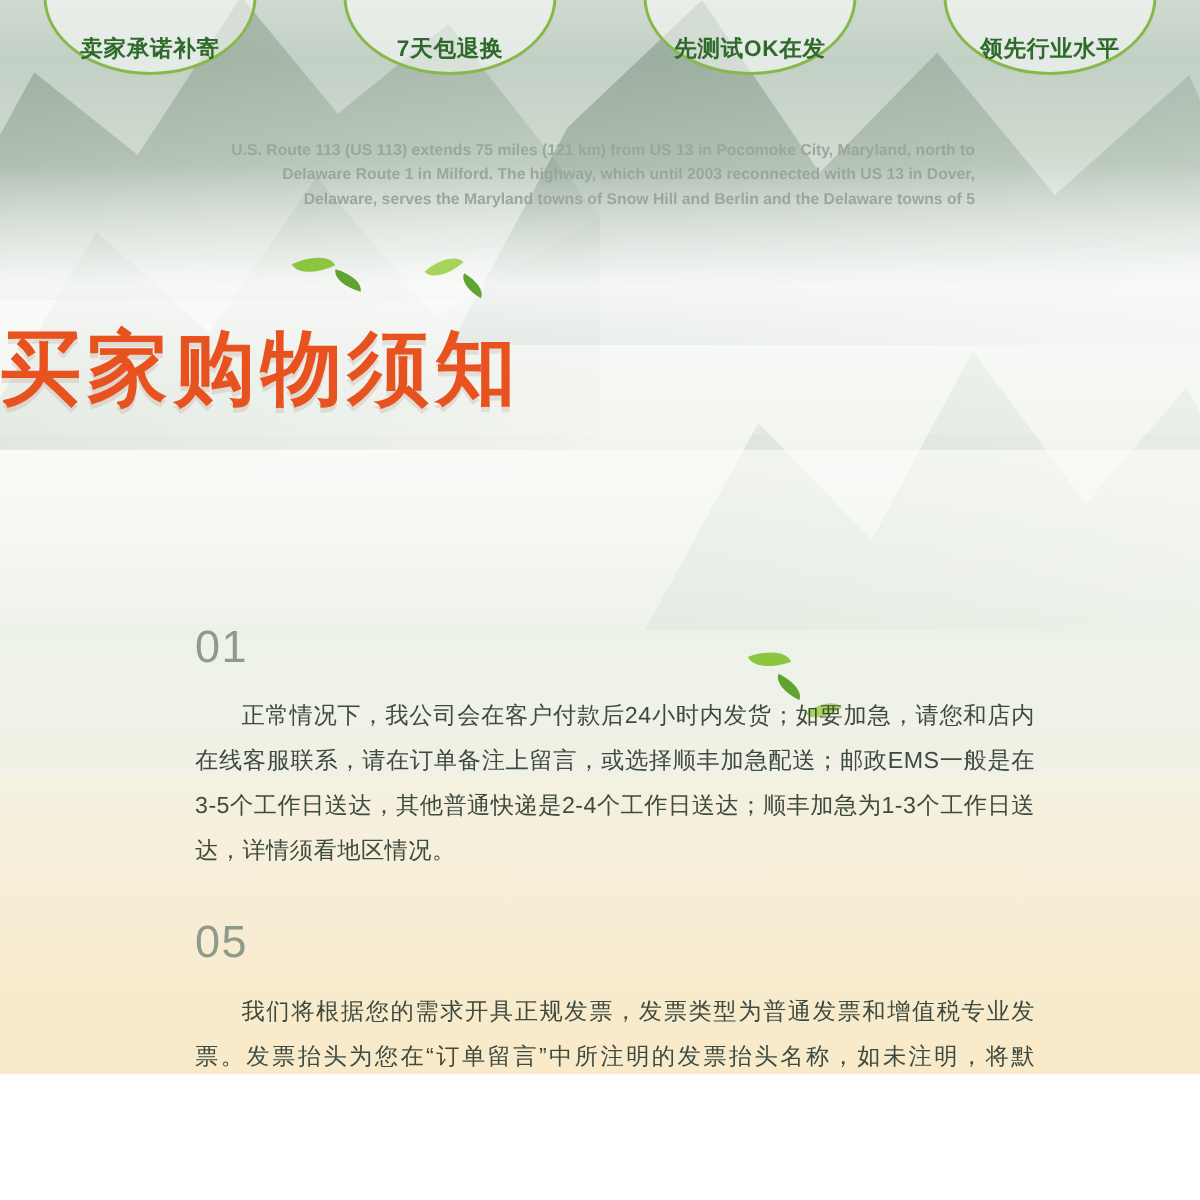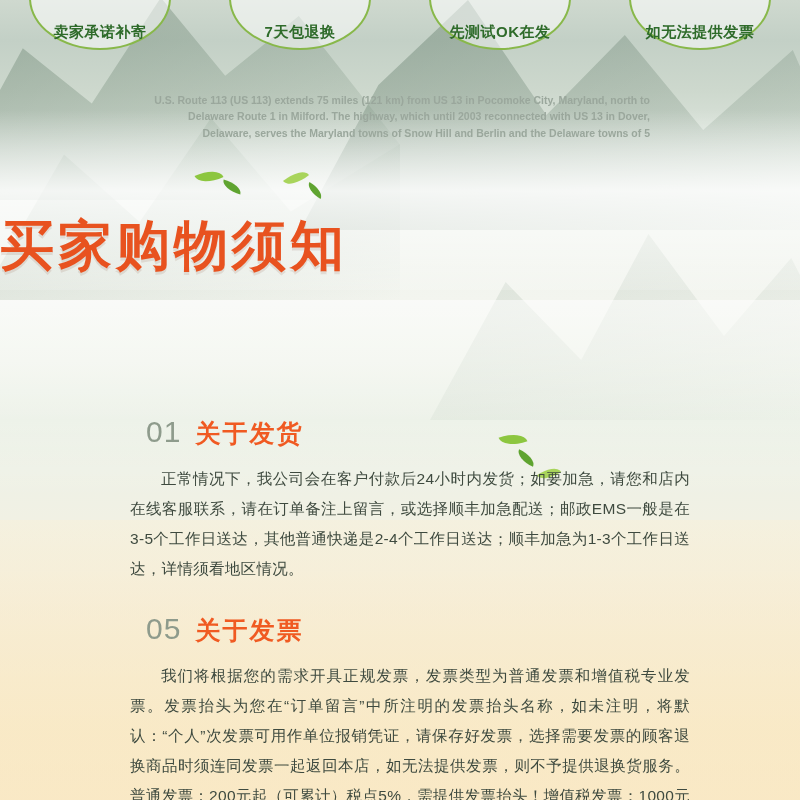--- a/index.html
+++ b/index.html
@@ -10,21 +10,21 @@
     width: 800px;
     height: 800px;
     overflow: hidden;
     font-family: "Liberation Sans", sans-serif;
     background: #ffffff;
   }
 
   .page {
     position: relative;
     width: 800px;
-    height: 800px;
+    height: 716px;
     overflow: hidden;
     
     background:
       linear-gradient(to bottom,
         #cfd9cf 0px,
         #c3d0c6 40px,
         #cdd8cd 90px,
         #dfe7df 150px,
         #eef2ec 230px,
         #f3f5ef 300px,
@@ -161,21 +161,20 @@
     z-index: 5;
   }
   .sec1 { top: 415px; }
   .sec2 { top: 612px; }
 
   .sec-head {
     display: flex;
     align-items: baseline;
     gap: 14px;
     margin-bottom: 14px;
-    margin-left: 16px;
   }
   .sec-num {
     font-size: 30px;
     font-weight: 300;
     color: #8e9b8c;
     letter-spacing: 1px;
     font-family: "Liberation Sans", sans-serif;
   }
   .sec-title {
     font-size: 25px;
@@ -209,21 +208,21 @@
     <div class="badge">
       <span class="badge-text">卖家承诺补寄</span>
     </div>
     <div class="badge">
       <span class="badge-text">7天包退换</span>
     </div>
     <div class="badge">
       <span class="badge-text">先测试OK在发</span>
     </div>
     <div class="badge">
-      <span class="badge-text">如无法提供发票</span>
+      <span class="badge-text">领先行业水平</span>
     </div>
   </div>
 
   <div class="english-note">U.S. Route 113 (US 113) extends 75 miles (121 km) from US 13 in Pocomoke City, Maryland, north to Delaware Route 1 in Milford. The highway, which until 2003 reconnected with US 13 in Dover, Delaware, serves the Maryland towns of Snow Hill and Berlin and the Delaware towns of 5</div>
 
   <div class="leaf" style="top:170px; left:196px; width:26px; height:13px; transform: rotate(-25deg);"></div>
   <div class="leaf dark" style="top:182px; left:222px; width:20px; height:10px; transform: rotate(15deg);"></div>
   <div class="leaf pale" style="top:172px; left:284px; width:24px; height:12px; transform: rotate(-40deg);"></div>
   <div class="leaf dark" style="top:186px; left:306px; width:18px; height:9px; transform: rotate(30deg);"></div>
   <div class="leaf" style="top:433px; left:500px; width:26px; height:13px; transform: rotate(-20deg);"></div>
@@ -231,26 +230,24 @@
   <div class="leaf pale" style="top:468px; left:538px; width:22px; height:11px; transform: rotate(-35deg);"></div>
 
   <div class="main-title">
     <span class="shadow-copy">买家购物须知</span>
     <span>买家购物须知</span>
   </div>
 
   <div class="section sec1">
     <div class="sec-head">
       <span class="sec-num">01</span>
-      <span class="sec-title">关于发货</span>
     </div>
     <div class="sec-body">正常情况下，我公司会在客户付款后24小时内发货；如要加急，请您和店内在线客服联系，请在订单备注上留言，或选择顺丰加急配送；邮政EMS一般是在3-5个工作日送达，其他普通快递是2-4个工作日送达；顺丰加急为1-3个工作日送达，详情须看地区情况。</div>
   </div>
 
   <div class="section sec2">
     <div class="sec-head">
       <span class="sec-num">05</span>
-      <span class="sec-title">关于发票</span>
     </div>
     <div class="sec-body">我们将根据您的需求开具正规发票，发票类型为普通发票和增值税专业发票。发票抬头为您在“订单留言”中所注明的发票抬头名称，如未注明，将默认：“个人”次发票可用作单位报销凭证，请保存好发票，选择需要发票的顾客退换商品时须连同发票一起返回本店，如无法提供发票，则不予提供退换货服务。普通发票：200元起（可累计）税点5%，需提供发票抬头！增值税发票：1000元起（可累计）税点12%，</div>
   </div>
 
 </div>
 
 </body></html>

